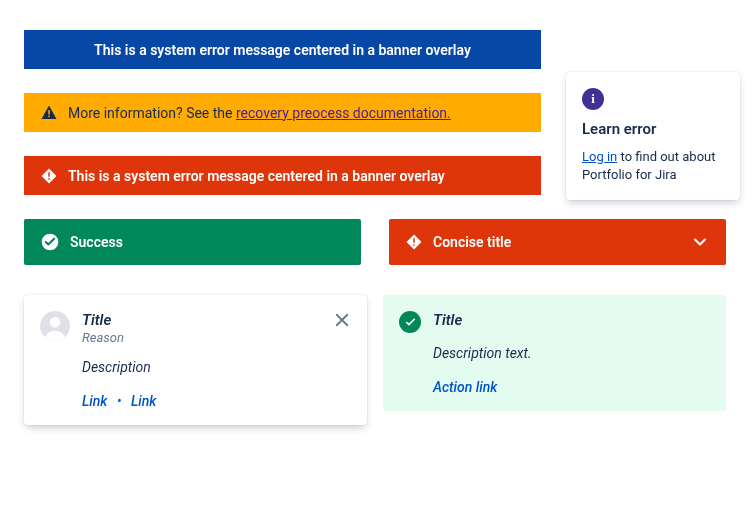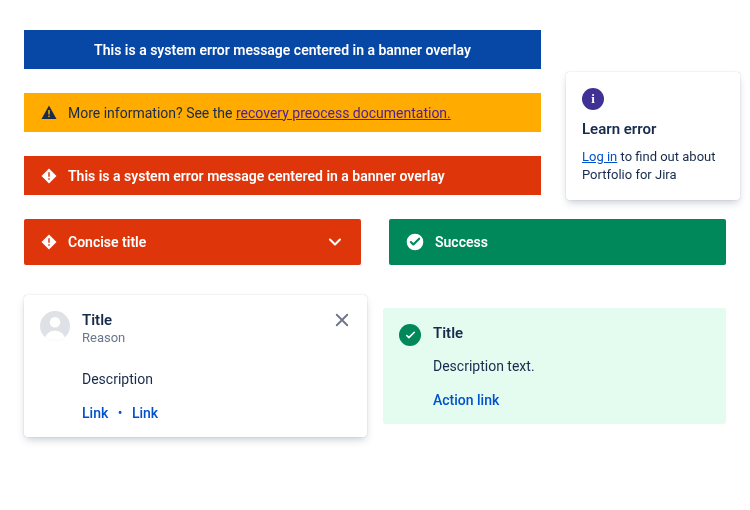--- a/index.html
+++ b/index.html
@@ -86,21 +86,22 @@
       border-radius: 2px;
     }
     .bar.green { background: #00875A; }
     .bar.red { background: #DE350B; }
     .bar .lbl { margin-left: 10px; flex: 1; }
 
     .row3 {
       display: flex;
       gap: 16px;
       margin-top: 30px;
-      align-items: center;
+      align-items: flex-start;
+      font-style: italic;
     }
     .card {
       flex: 1;
       border-radius: 3px;
       padding: 16px;
     }
     .card.white {
       background: #fff;
       box-shadow: 0 0 1px rgba(9,30,66,0.31), 0 4px 8px -2px rgba(9,30,66,0.25);
     }
@@ -109,21 +110,21 @@
     }
     .card .head { display: flex; align-items: flex-start; gap: 12px; }
     .avatar {
       width: 30px; height: 30px; border-radius: 50%;
       background: #DFE1E6; flex-shrink: 0;
       overflow: hidden;
     }
     .avatar svg { width: 100%; height: 100%; }
     .card .title { font-weight: 600; font-size: 15px; }
     .card .reason { color: #6B778C; font-size: 13px; margin-top: 1px; }
-    .card .desc { color: #172B4D; font-size: 14px; margin-top: 26px; }
+    .card .desc { color: #172B4D; font-size: 14px; margin-top: 14px; }
     .card .links { margin-top: 18px; font-size: 14px; }
     .card .links .link { font-weight: 500; }
     .card .dot { color: #0052CC; margin: 0 6px; }
     .close-btn {
       margin-left: auto;
       color: #6B778C;
       font-size: 20px;
       cursor: pointer;
       display: inline-flex;
     }
@@ -180,44 +181,44 @@
 
 <div class="info-card">
   <div class="info-icon-wrap">i</div>
   <div class="title">Learn error</div>
   <div class="body">
     <a href="#">Log in</a><span> to find out about Portfolio for Jira</span>
   </div>
 </div>
 
 <div class="row2">
+  <div class="bar green">
+    <span class="icon">
+      <svg width="20" height="20" viewBox="0 0 24 24">
+          <circle cx="12" cy="12" r="10" fill="#fff"></circle>
+          <path d="M7 12 l3 3 l7 -7" stroke="#00875A" stroke-width="2.5" fill="none" stroke-linecap="round" stroke-linejoin="round"></path>
+        </svg>
+    </span>
+    <span class="lbl">Success</span>
+  </div>
   <div class="bar red">
     <span class="icon">
       <svg width="18" height="18" viewBox="0 0 24 24" fill="#fff">
           <path d="M12 2 L22 12 L12 22 L2 12 Z"></path>
           <rect x="11" y="7" width="2" height="6" fill="#DE350B"></rect>
           <rect x="11" y="15" width="2" height="2" fill="#DE350B"></rect>
         </svg>
     </span>
     <span class="lbl">Concise title</span>
     <span class="chevron icon">
       <svg width="20" height="20" viewBox="0 0 24 24">
           <path d="M6 9 l6 6 l6 -6" stroke="#fff" stroke-width="2.5" fill="none" stroke-linecap="round" stroke-linejoin="round"></path>
         </svg>
     </span>
   </div>
-  <div class="bar green">
-    <span class="icon">
-      <svg width="20" height="20" viewBox="0 0 24 24">
-          <circle cx="12" cy="12" r="10" fill="#fff"></circle>
-          <path d="M7 12 l3 3 l7 -7" stroke="#00875A" stroke-width="2.5" fill="none" stroke-linecap="round" stroke-linejoin="round"></path>
-        </svg>
-    </span>
-    <span class="lbl">Success</span>
-  </div>
 </div>
 
 <div class="row3">
   <div class="card white">
     <div class="head">
       <div class="avatar">
         <svg viewBox="0 0 40 40">
             <circle cx="20" cy="15" r="7" fill="#fff"></circle>
             <path d="M6 40 a14 14 0 0 1 28 0 Z" fill="#fff"></path>
           </svg>

